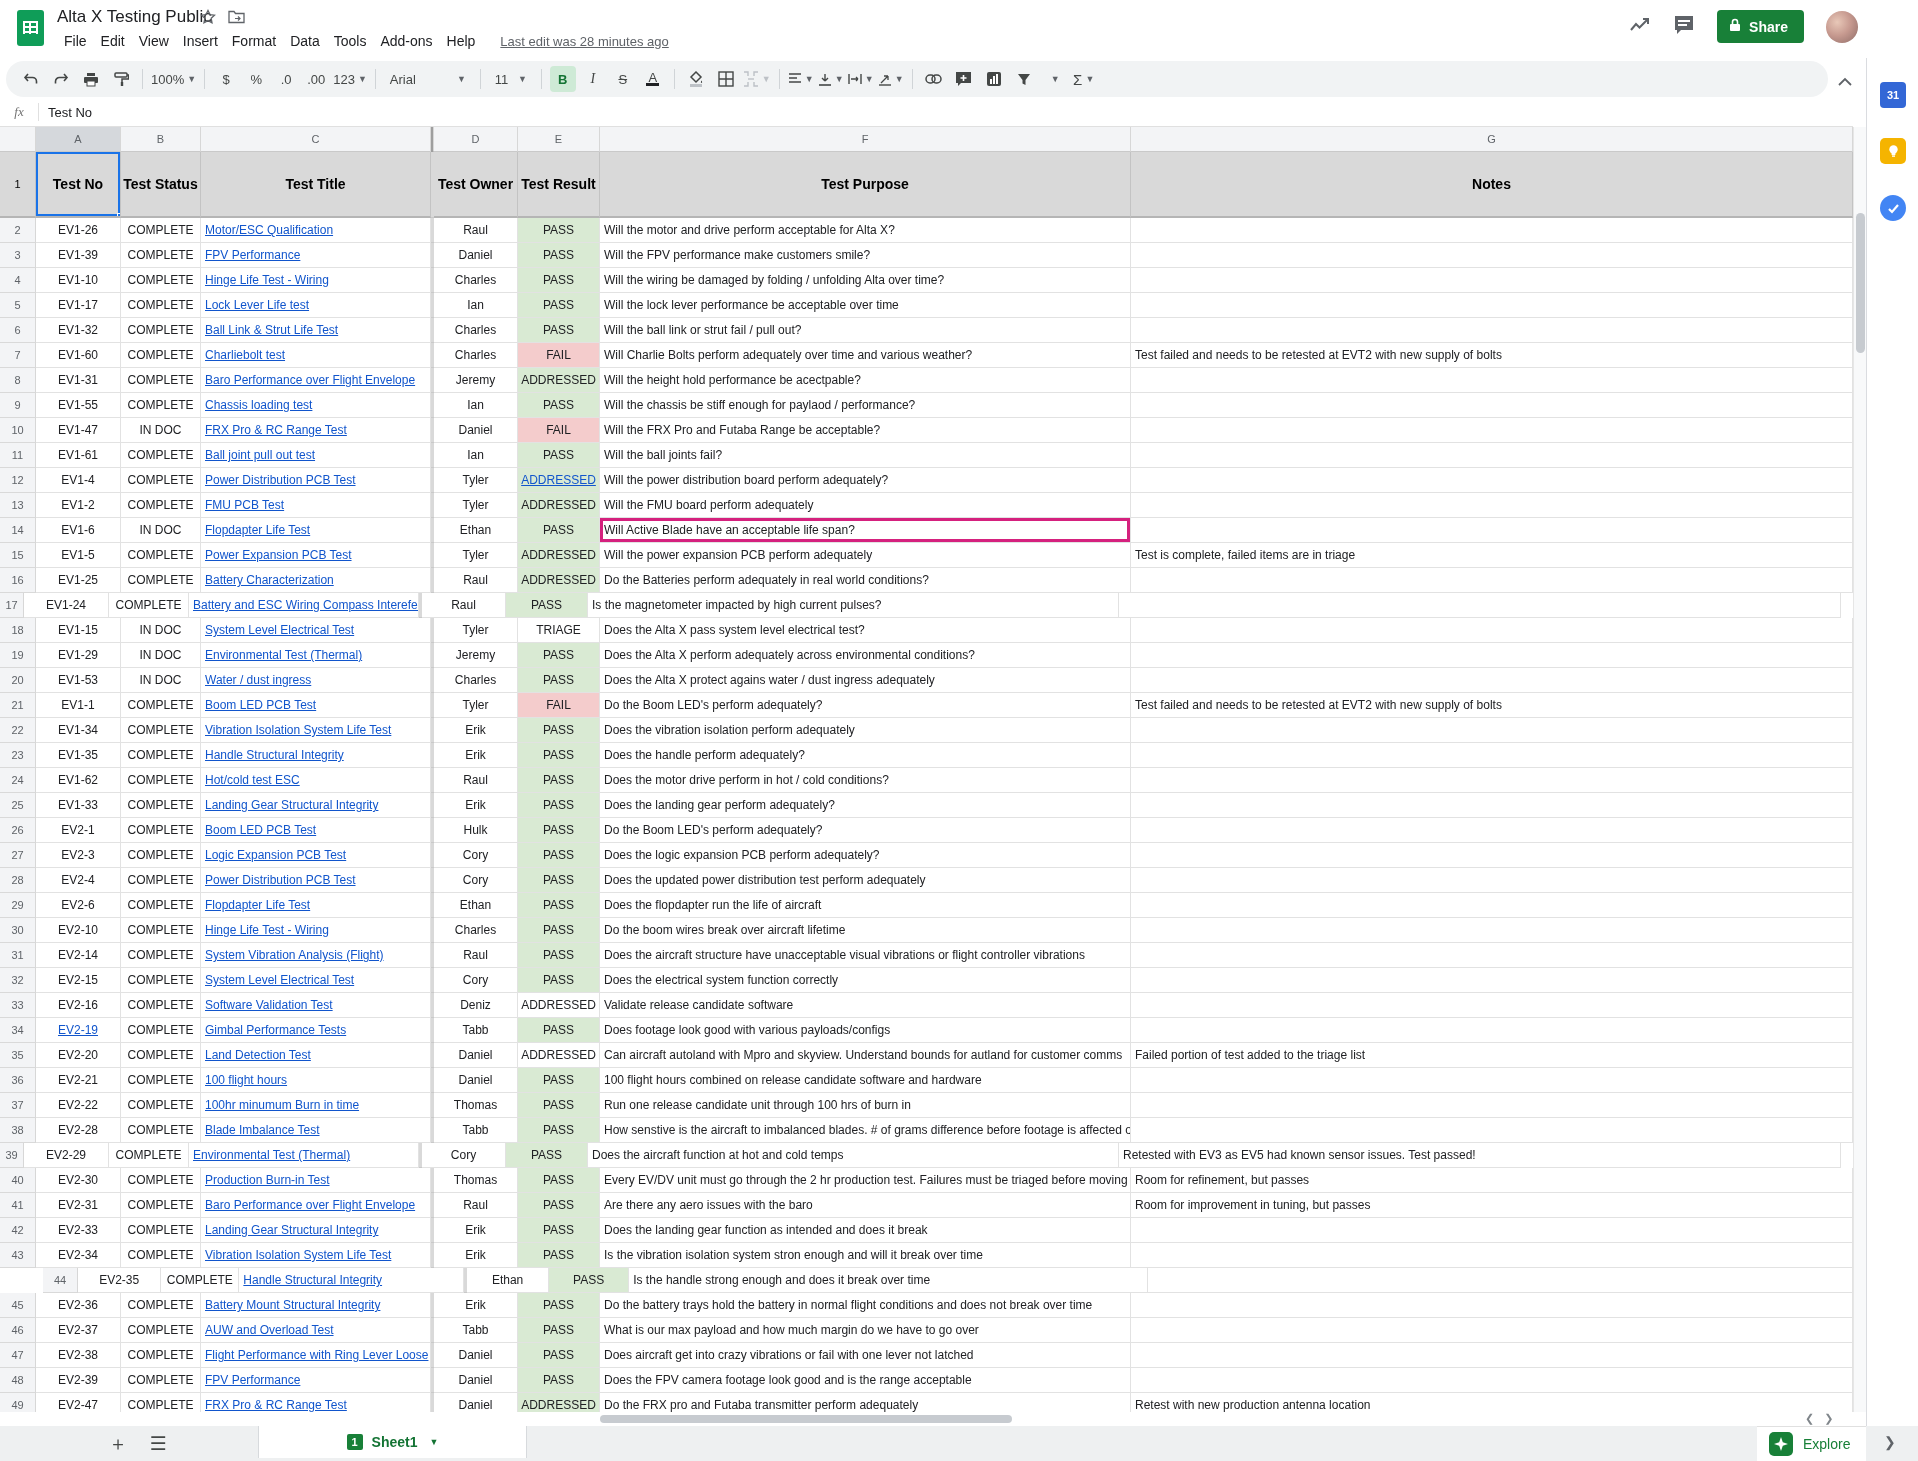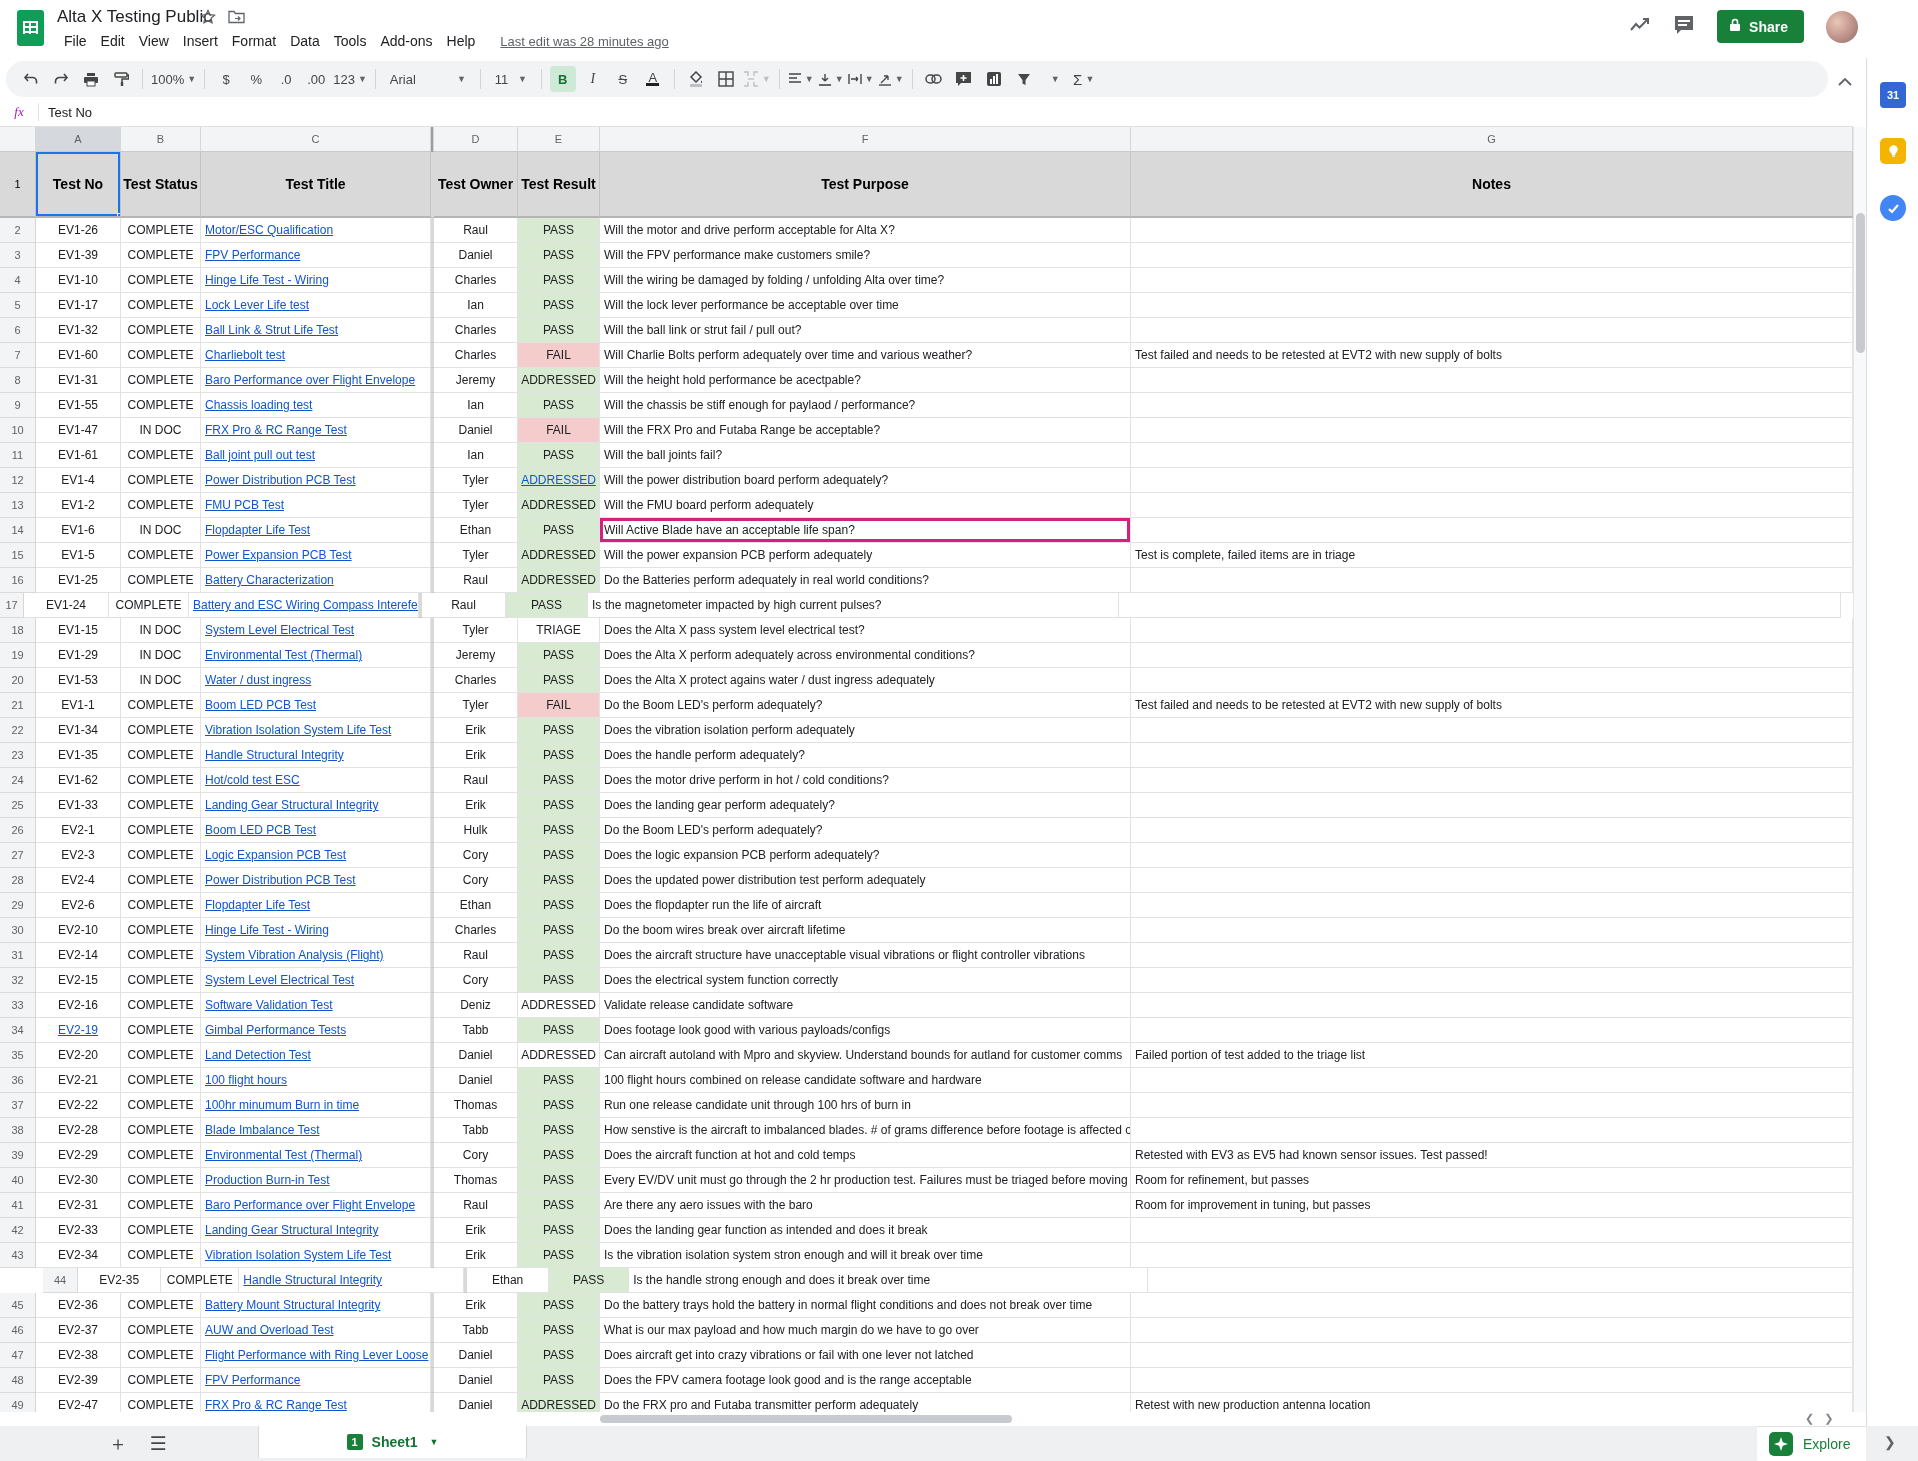--- a/index.html
+++ b/index.html
@@ -43,21 +43,21 @@
   .bold-active { background:#ceead6; color:#137333; font-weight:bold; }
   .tb-italic { font-style:italic; font-family:"Liberation Serif",serif; font-size:14px; }
   .tb-strike { text-decoration:line-through; }
   .tb-color-a { font-size:13px; line-height:11px; border-bottom:3px solid #202124; padding:0 2px; }
   .tb-disabled { color:#b8bcc0; }
   .toolbar-collapse { position:absolute; left:1838px; top:72px; color:#5f6368; }
 
   
   .fxbar { position:absolute; left:0; top:98px; width:1853px; height:29px; background:#fff;
            border-bottom:1px solid #e0e0e0; display:flex; align-items:center; }
-  .fx-label { width:38px; text-align:center; font-style:italic; font-size:13px; color:#a21caf;
+  .fx-label { width:38px; text-align:center; font-style:italic; font-size:13px; color:#737373;
               font-family:"Liberation Serif",serif; }
   .fx-sep { width:1px; height:18px; background:#e0e0e0; }
   .fx-value { padding-left:9px; font-size:13px; color:#202124; }
 
   
   .grid { position:absolute; left:0; top:127px; width:1853px; height:1285px; overflow:hidden;
           background:#fff; }
   .colheads { display:flex; height:25px; }
   .ch { background:#f3f4f6; border-right:1px solid #d7d7d7; border-bottom:1px solid #c9c9c9;
         font-size:11px; color:#5f6368; display:flex; align-items:center; justify-content:center; }
@@ -848,21 +848,21 @@
         <div class="cell left" style="width: 230px;">
           <span class="link">Blade Imbalance Test</span>
         </div>
         <div class="gap" style="width: 3px;"></div>
         <div class="cell center" style="width: 84px;">Tabb</div>
         <div class="cell center bg-g" style="width: 82px;">PASS</div>
         <div class="cell left" style="width: 531px;">How senstive is the aircraft to imbalanced blades. # of grams difference before footage is affected or aircaft is unstable.</div>
         <div class="cell left" style="width: 722px;"></div>
       </div>
       <div class="gridrow">
-        <div class="cell rn" style="width: 36px;">39</div>
+        <div class="cell rn" style="width: 24px;">39</div>
         <div class="cell center" style="width: 85px;">EV2-29</div>
         <div class="cell center" style="width: 80px;">COMPLETE</div>
         <div class="cell left" style="width: 230px;">
           <span class="link">Environmental Test (Thermal)</span>
         </div>
         <div class="gap" style="width: 3px;"></div>
         <div class="cell center" style="width: 84px;">Cory</div>
         <div class="cell center bg-g" style="width: 82px;">PASS</div>
         <div class="cell left" style="width: 531px;">Does the aircraft function at hot and cold temps</div>
         <div class="cell left" style="width: 722px;">Retested with EV3 as EV5 had known sensor issues. Test passed!</div>

